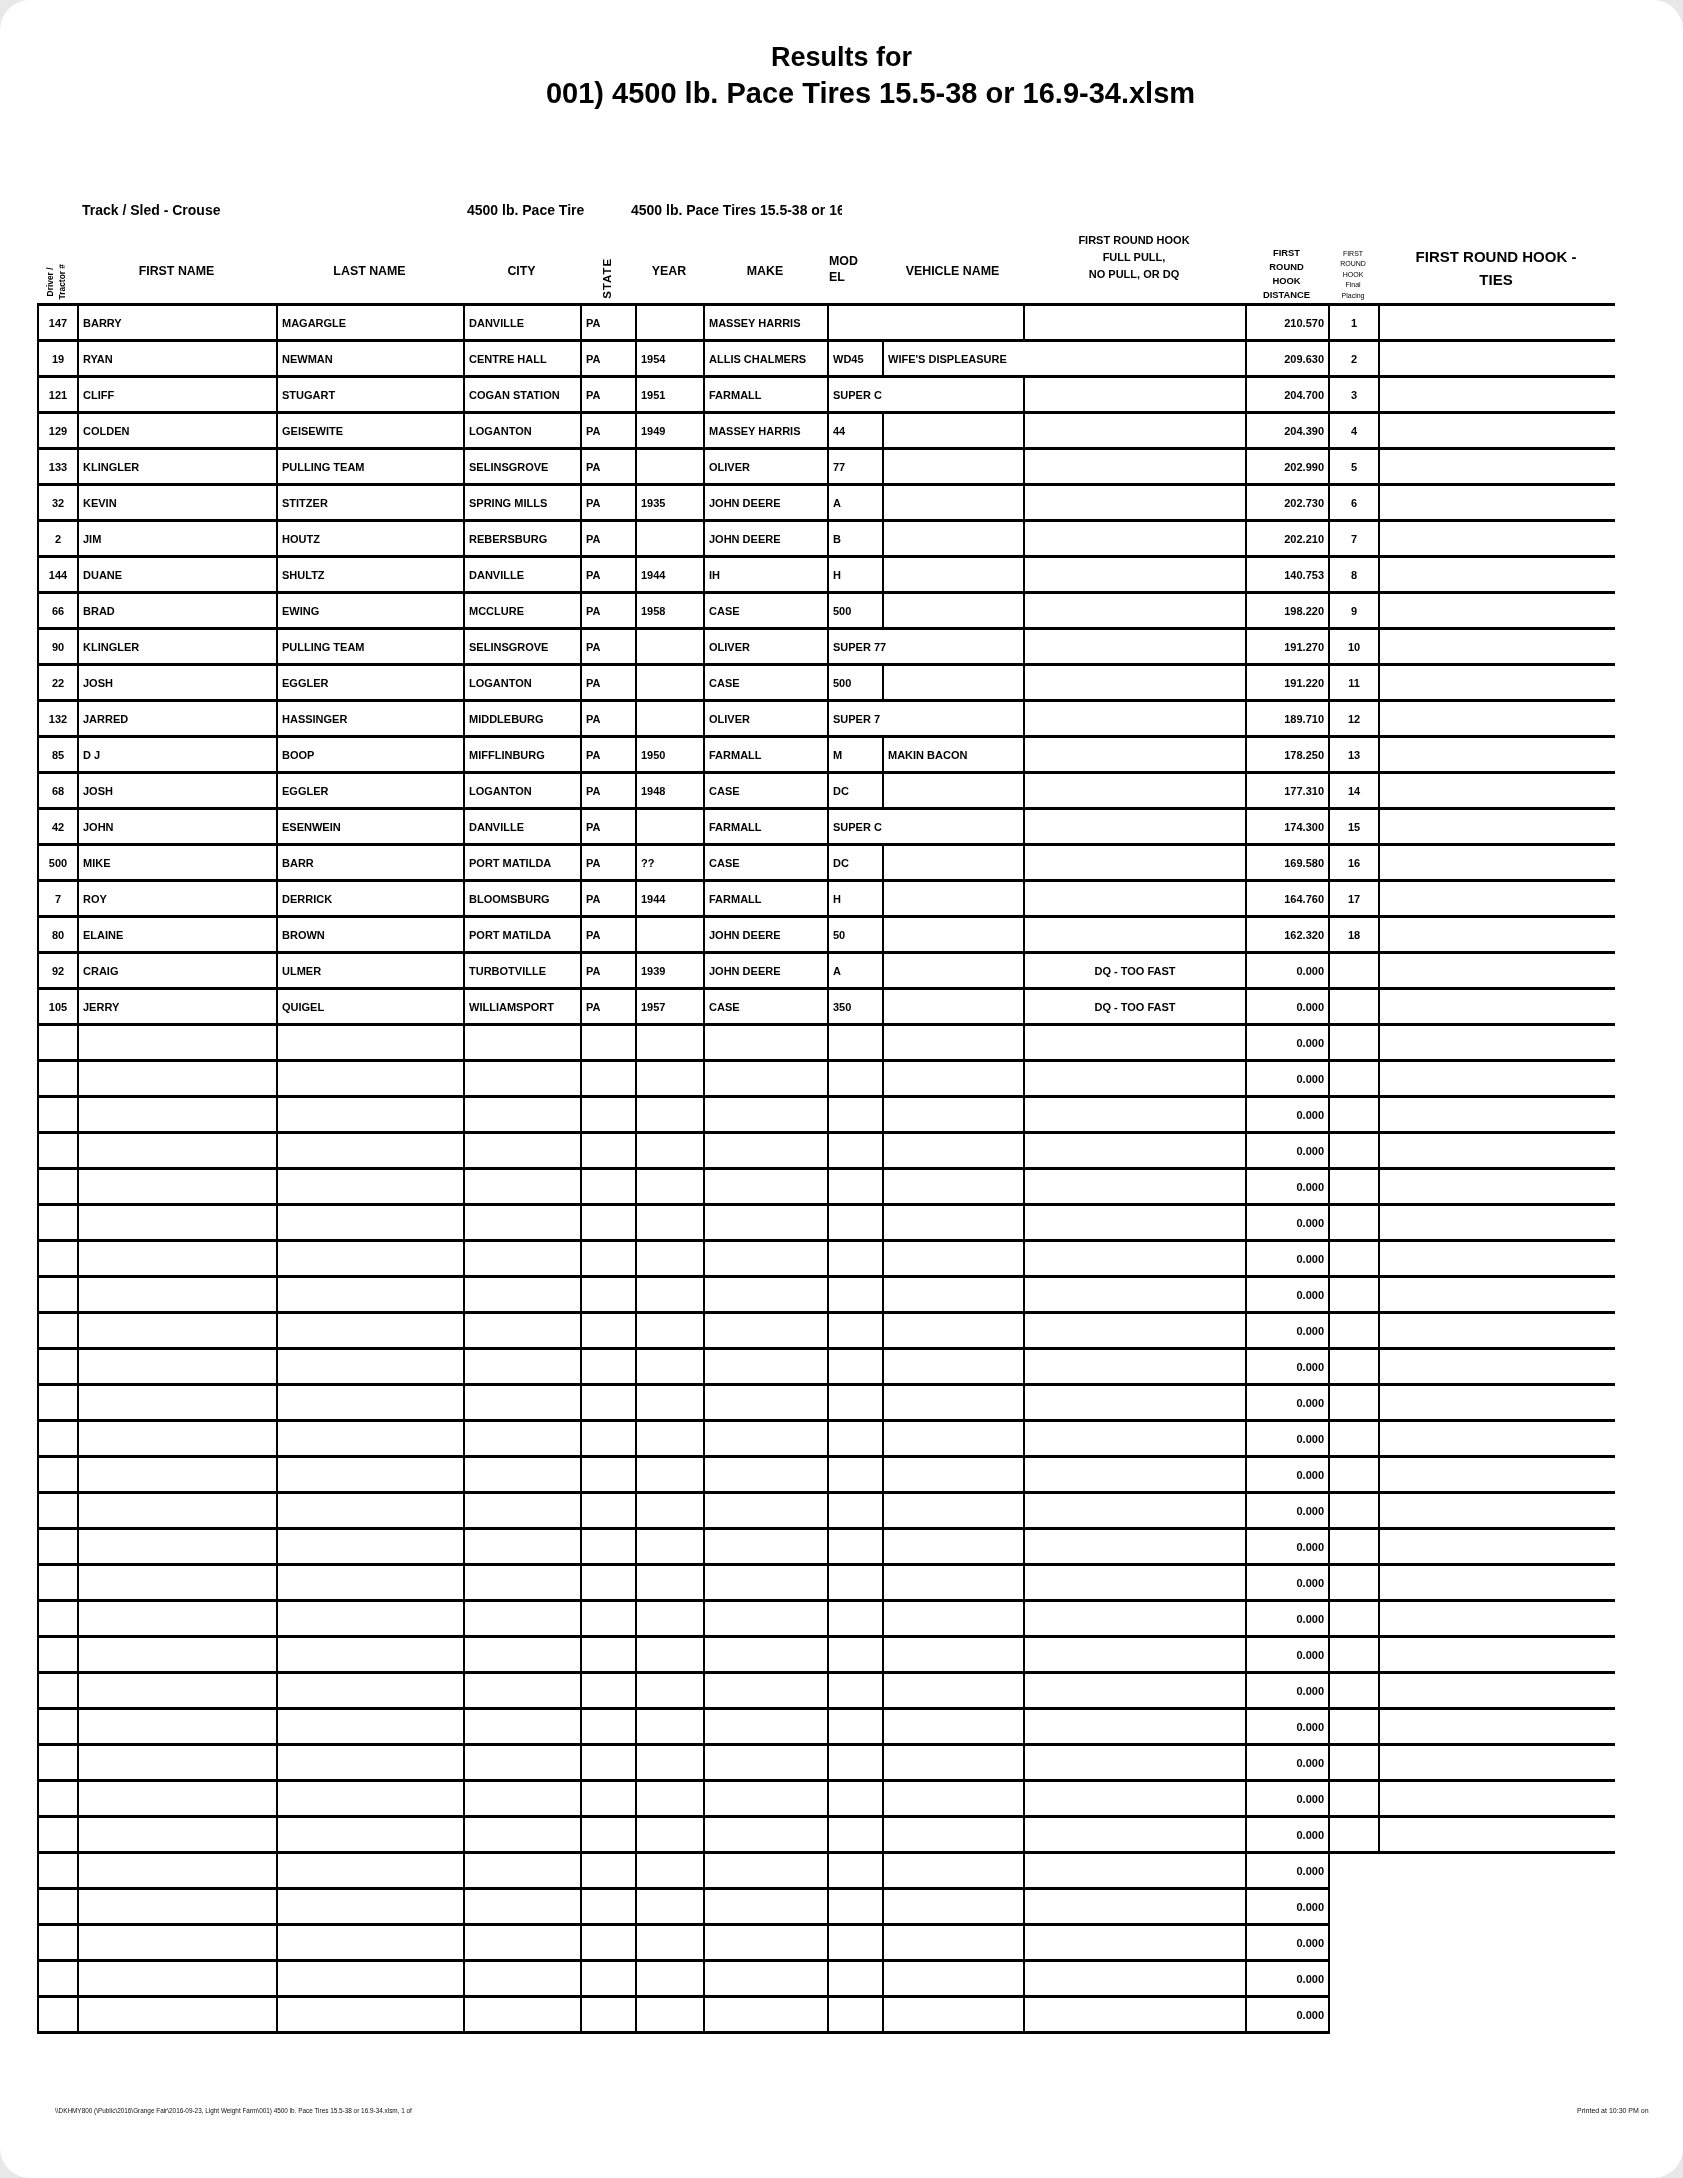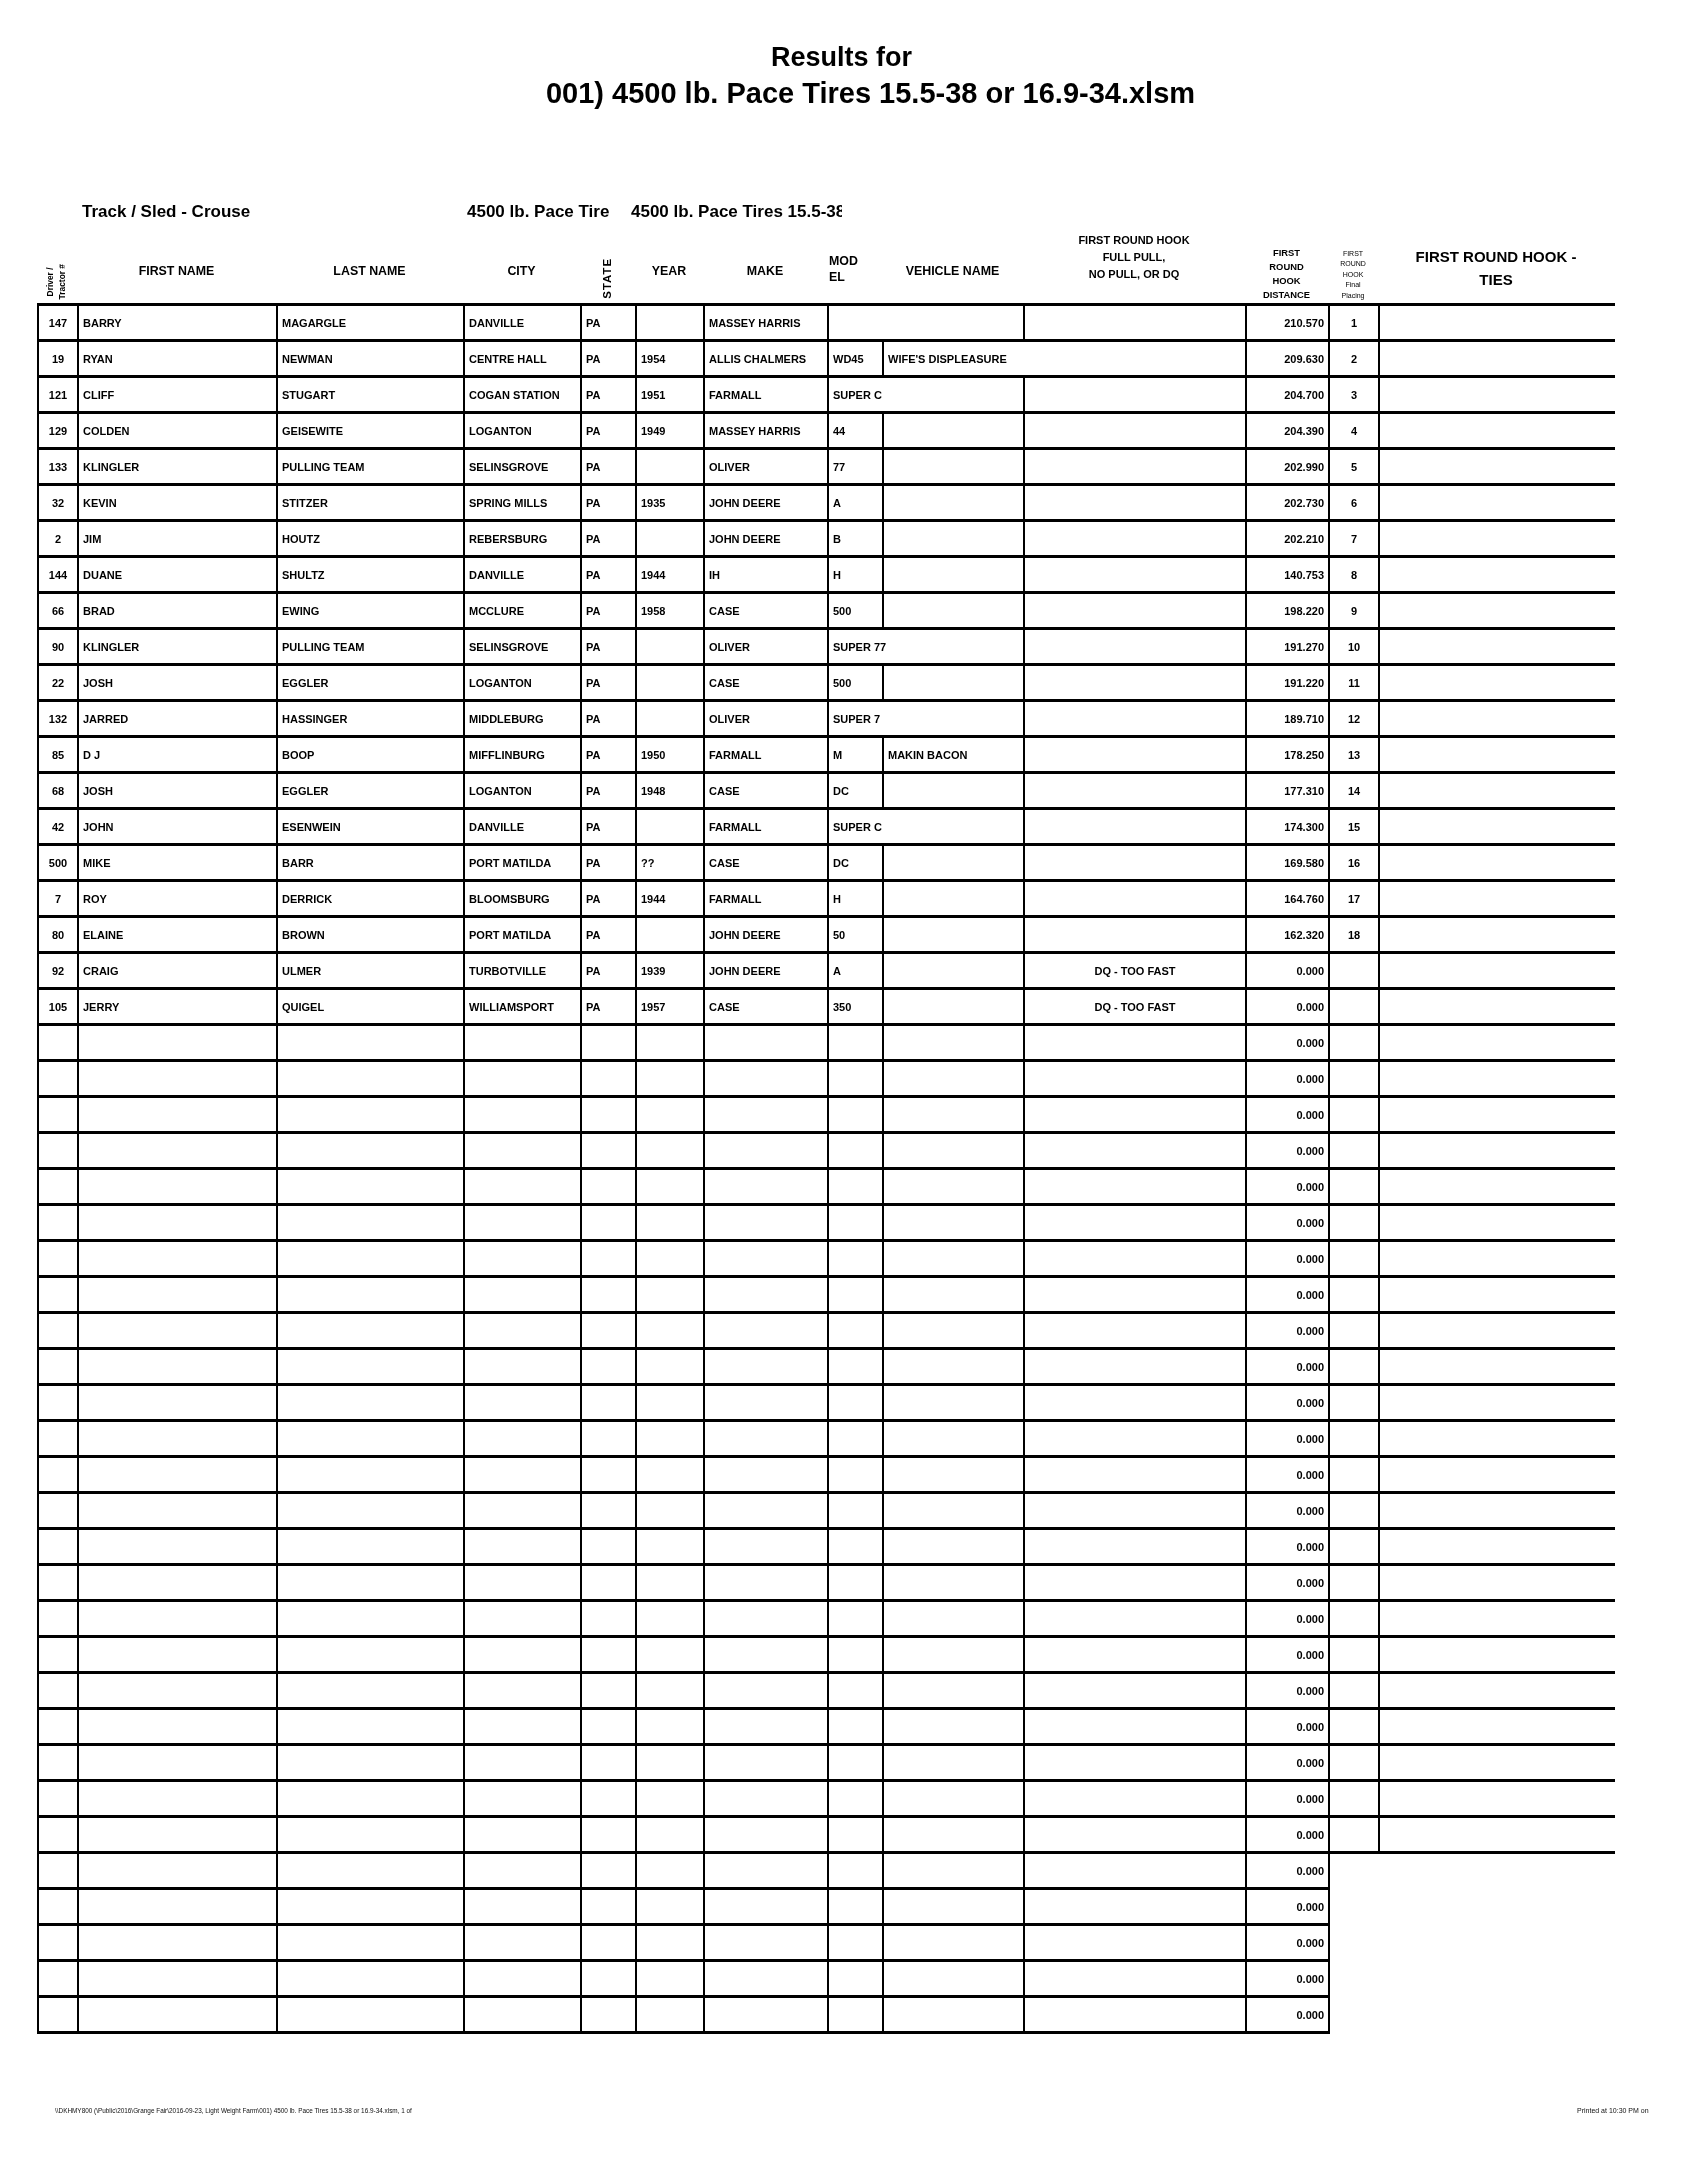--- a/index.html
+++ b/index.html
@@ -1,28 +1,28 @@
 <!DOCTYPE html>
 <html><head>
 <meta charset="utf-8">
 <style>
   html,body { margin:0; padding:0; background:#e8e8e8; }
   .sheet {
     position:relative; width:1683px; height:2178px; background:#ffffff;
-    font-family:"Liberation Sans", sans-serif; color:#000; overflow:hidden;
+    font-family:"Liberation Sans", sans-serif; color:#000; overflow:hidden;border-radius:30px;
   }
   .title1 {
     position:absolute; top:42px; left:0; width:1683px; text-align:center;
     font-size:27px; font-weight:bold;
   }
   .title2 {
     position:absolute; top:77px; left:0; width:1683px; text-align:center;
     font-size:29px; font-weight:bold;margin-left:29px;
   }
-  .subhead { position:absolute; top:202px; font-size:17px; font-weight:bold; white-space:nowrap; }
+  .subhead { position:absolute; top:202px; font-size:14px; font-weight:bold; white-space:nowrap; }
   .track { left:82px; }
   .class1 { left:467px; }
   .class2 { left:631px; width:211px; overflow:hidden; }
 
   
   .hdr {
     position:absolute; left:37px; top:224px; width:1577px; height:79px;
     display:flex; align-items:flex-end;
   }
   .hc {

